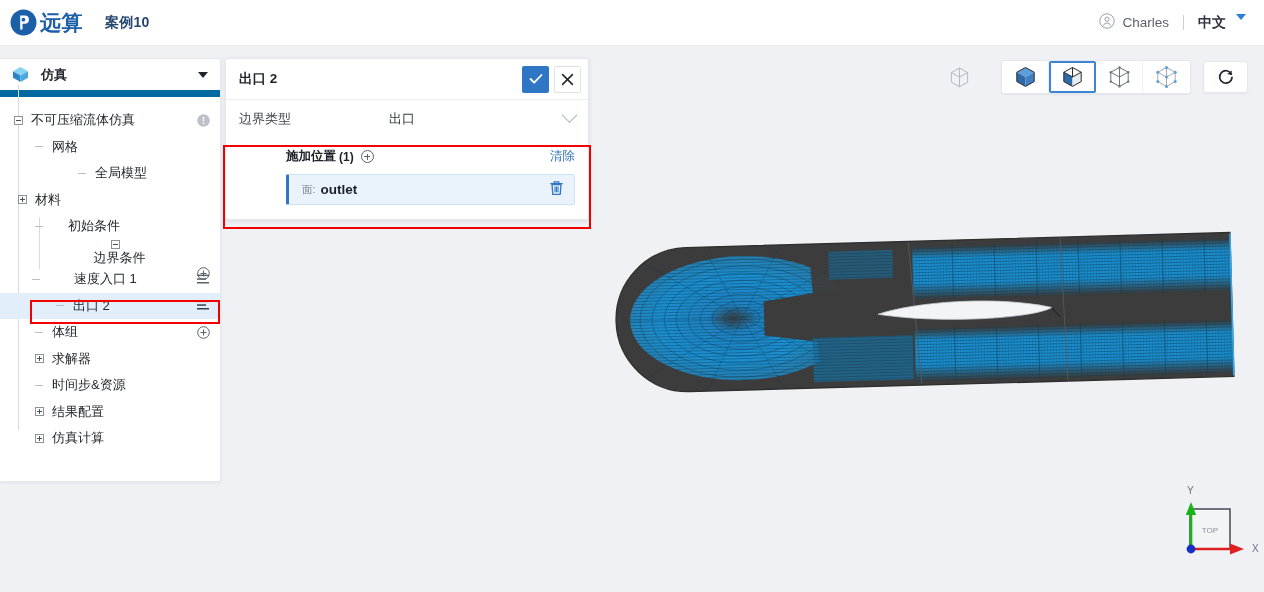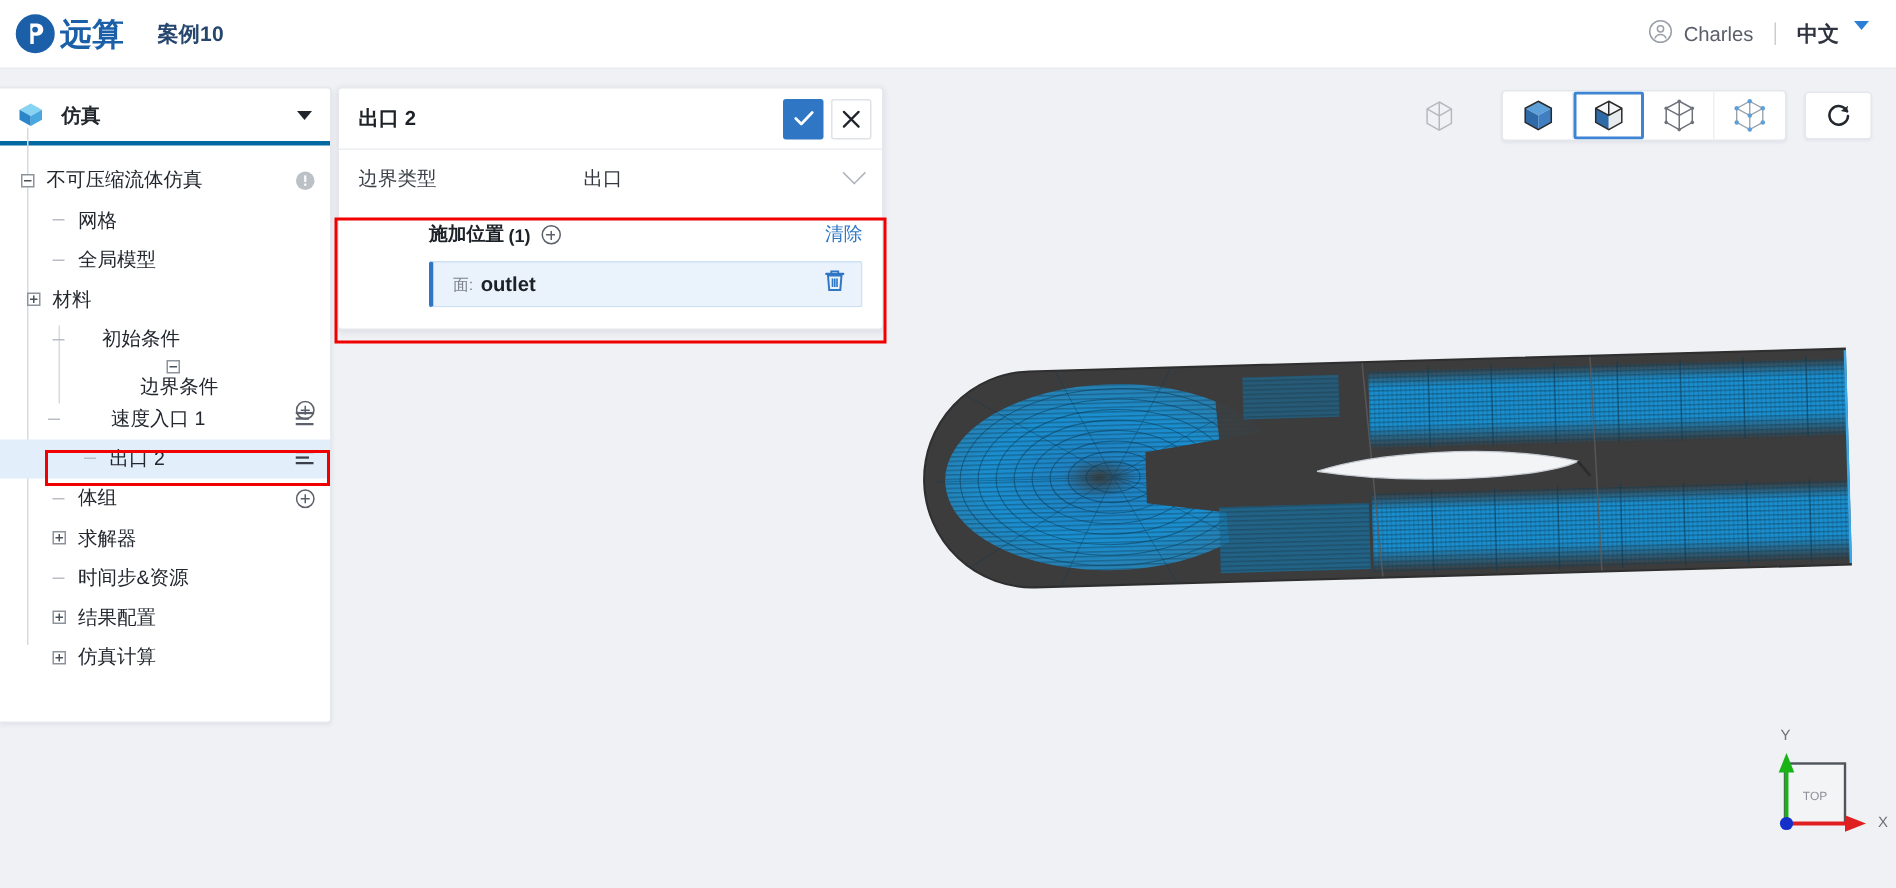--- a/index.html
+++ b/index.html
@@ -92,21 +92,21 @@
     border-radius: 0 3px 3px 0;
     box-shadow: 0 1px 3px rgba(30,40,60,.07);
     box-sizing: border-box;
     overflow: hidden;
   }
   #tree-header {
     height: 38px;
     display: flex;
     align-items: center;
     padding: 0 12px 0 12px;
-    border-bottom: 3px solid #0369a1;
+    border-bottom: 7px solid #0369a1;
     box-sizing: border-box;
   }
   .cube-gem {
     width: 17px; height: 17px;
     flex: 0 0 auto;
     margin-right: 12px;
   }
   #tree-header-label {
     font-size: 13px;
     font-weight: bold;
@@ -622,21 +622,21 @@
           <rect x="5.8" y="8.4" width="1.4" height="1.5" fill="#fff"></rect>
         </svg>
       </span>
     </div>
 
     <div class="tree-row" style="padding-left:35px;">
       <span class="stub"></span>
       <span class="tree-label">网格</span>
     </div>
 
-    <div class="tree-row" style="padding-left:35px;">
+    <div class="tree-row" style="padding-left:35px;margin-left:43px;">
       <span class="stub"></span>
       <span class="tree-label">全局模型</span>
     </div>
 
     <div class="tree-row" style="padding-left:18px;">
       <span class="toggle-box plus"></span>
       <span class="tree-label">材料</span>
     </div>
 
     <div class="tree-row" style="padding-left:35px;gap:16px;">

